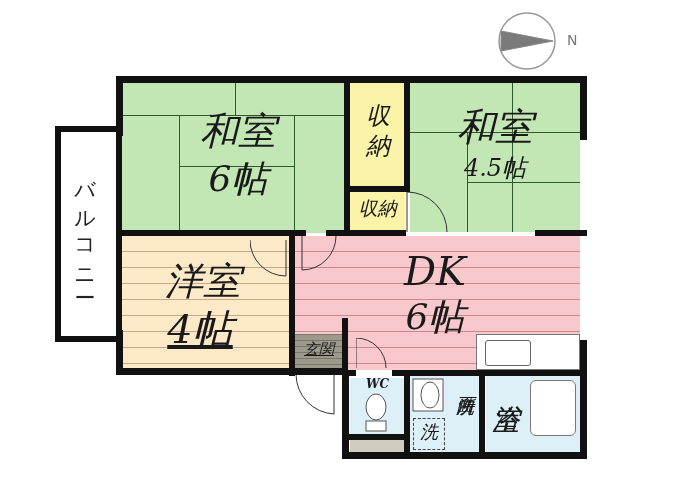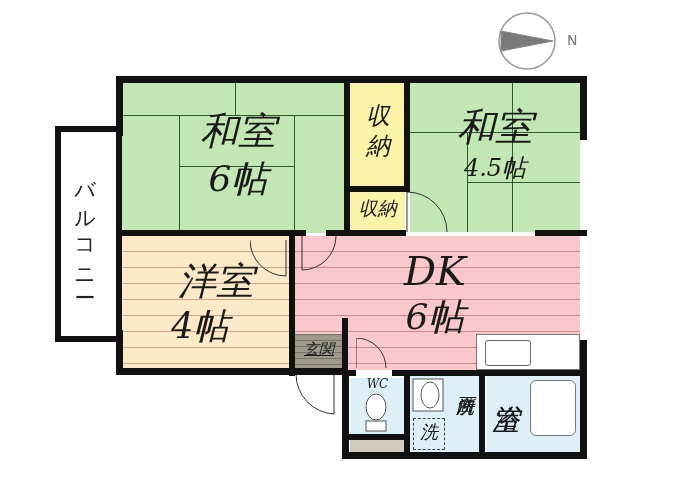--- a/index.html
+++ b/index.html
@@ -50,22 +50,22 @@
 </div>
 <div class="label" style="left:430px;top:108px;width:130px;font-size:38px;">和室</div>
 <div class="label" style="left:430px;top:156px;width:130px;font-size:24px;">4.5帖</div>
 
 <svg class="abs" style="left:405px;top:190px;" width="45" height="45">
     <path d="M2 2 A40 40 0 0 1 42 42" fill="none" stroke="#333" stroke-width="1"></path>
     <line x1="2" y1="2" x2="2" y2="42" stroke="#333"></line>
   </svg>
 
 <div class="abs" style="left:122px;top:236px;width:168px;height:134px;background:repeating-linear-gradient(#fbe9c8 0 15px,#c9a98a 15px 16px);"></div>
-<div class="label" style="left:156px;top:262px;width:120px;font-size:38px;">洋室</div>
-<div class="label" style="left:140px;top:308px;width:120px;font-size:35px;">4帖</div>
+<div class="label" style="left:143px;top:262px;width:120px;font-size:38px;">洋室</div>
+<div class="label" style="left:140px;top:308px;width:120px;font-size:40px;text-decoration:underline;">4帖</div>
 <svg class="abs" style="left:250px;top:238px;" width="42" height="42">
     <path d="M0 2 A36 36 0 0 0 36 38" fill="none" stroke="#333"></path>
     <line x1="36" y1="2" x2="36" y2="38" stroke="#333"></line>
   </svg>
 
 <div class="abs" style="left:295px;top:236px;width:285px;height:134px;background:repeating-linear-gradient(#f8c8cc 0 15px,#c98a8e 15px 16px);"></div>
 <div class="label" style="left:370px;top:250px;width:130px;font-size:40px;">DK</div>
 <div class="label" style="left:370px;top:298px;width:130px;font-size:36px;">6帖</div>
 <svg class="abs" style="left:300px;top:236px;" width="40" height="40">
     <path d="M36 0 A34 34 0 0 1 2 34" fill="none" stroke="#333"></path>
@@ -81,21 +81,21 @@
 </div>
 
 <div class="abs" style="left:295px;top:334px;width:48px;height:36px;background:repeating-linear-gradient(0deg,#c8c6bc 0 5px,#9a978f 5px 6px),#c8c6bc;background-blend-mode:multiply;"></div>
 <div class="label" style="left:295px;top:342px;width:48px;font-size:15px;text-decoration:underline;">玄関</div>
 <svg class="abs" style="left:294px;top:374px;" width="44" height="46">
     <path d="M2 0 A40 40 0 0 0 40 40" fill="none" stroke="#333"></path>
     <line x1="40" y1="0" x2="40" y2="40" stroke="#333"></line>
   </svg>
 
 <div class="abs" style="left:350px;top:378px;width:55px;height:57px;background:#ddf0f8;"></div>
-<div class="label" style="left:350px;top:378px;width:55px;font-size:12px;">WC</div>
+<div class="label" style="left:350px;top:378px;width:55px;font-size:12px;font-weight:bold;">WC</div>
 <svg class="abs" style="left:362px;top:393px;" width="28" height="40">
     <ellipse cx="14" cy="14" rx="10" ry="13" fill="#fff" stroke="#555"></ellipse>
     <rect x="4" y="28" width="20" height="10" fill="#fff" stroke="#555"></rect>
   </svg>
 <div class="abs" style="left:350px;top:440px;width:55px;height:12px;background:#d0cdc0;"></div>
 
 <div class="abs" style="left:410px;top:376px;width:70px;height:78px;background:#ddf0f8;"></div>
 <svg class="abs" style="left:412px;top:378px;" width="32" height="34">
     <rect x="1" y="1" width="30" height="32" fill="#fff" stroke="#555"></rect>
     <ellipse cx="18" cy="17" rx="9" ry="13" fill="#fff" stroke="#555"></ellipse>

